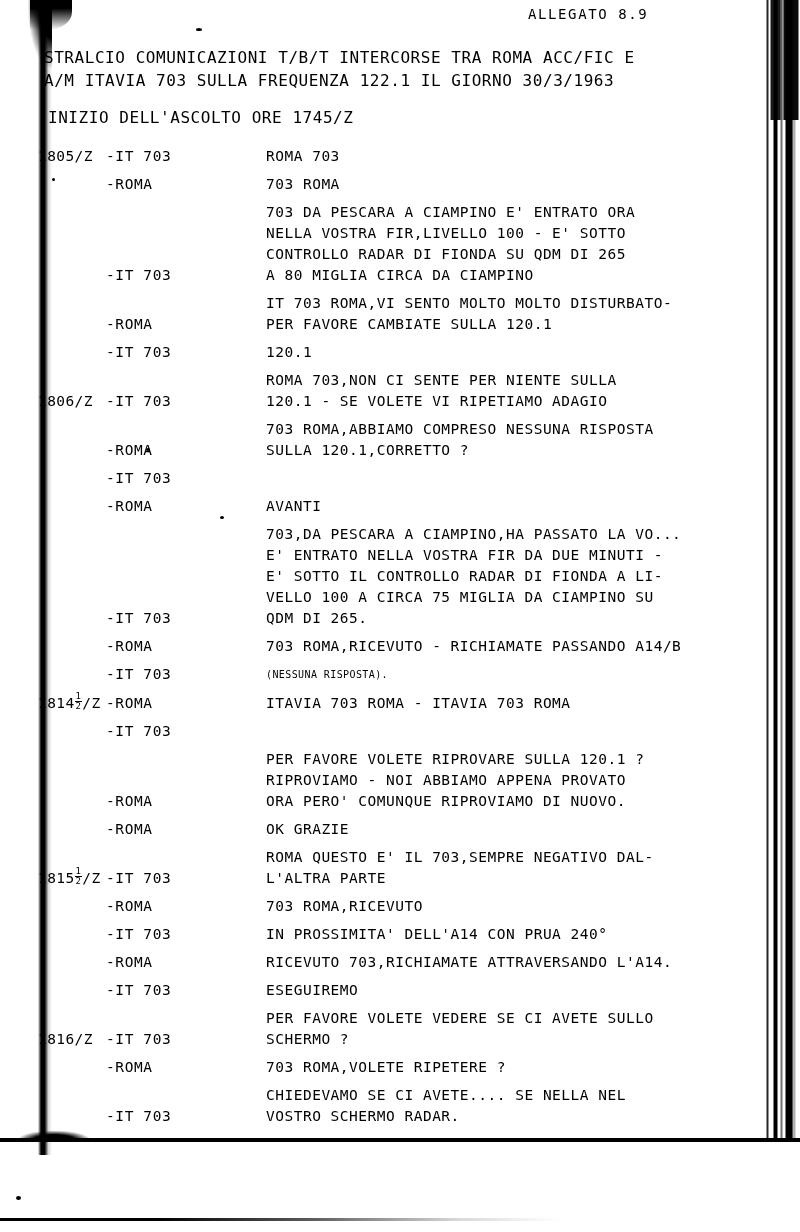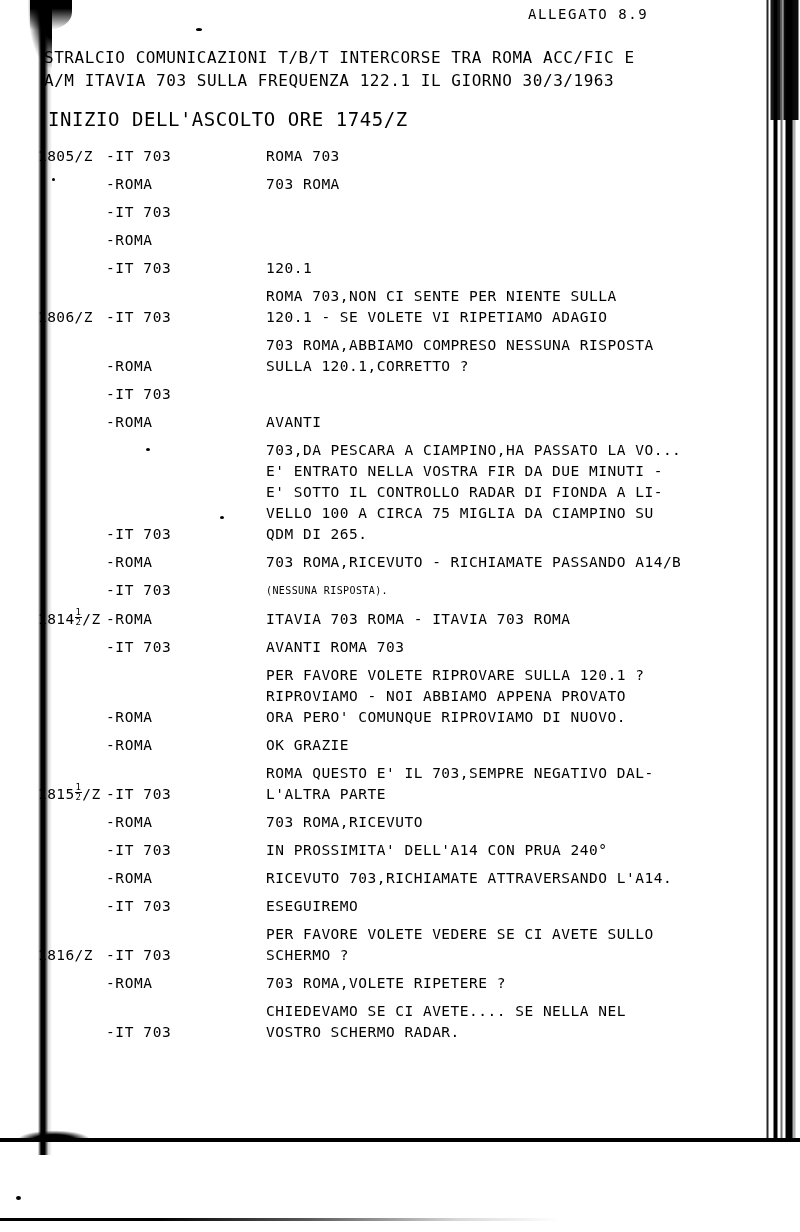--- a/index.html
+++ b/index.html
@@ -125,21 +125,21 @@
     width: 640px;
     font-size: 16px;
     line-height: 23px;
     letter-spacing: 0.55px;
     white-space: pre;
   }
   #listen-start {
     position: absolute;
     left: 48px;
     top: 108px;
-    font-size: 19px;
+    font-size: 16px;
     letter-spacing: 0.55px;
     white-space: nowrap;
   }
 
   #log {
     position: absolute;
     left: 0px;
     top: 146px;
     width: 740px;
   }
@@ -222,24 +222,30 @@
           <div class="col-text">ROMA 703</div>
         </div>
         <div class="log-row">
           <div class="col-time"></div>
           <div class="col-station">-ROMA</div>
           <div class="col-text">703 ROMA</div>
         </div>
         <div class="log-row">
           <div class="col-time"></div>
           <div class="col-station">-IT 703</div>
-        </div>
-        <div class="log-row">
-          <div class="col-time"></div>
-          <div class="col-station">-ROMA</div>
+          <div class="col-text">703 DA PESCARA A CIAMPINO E' ENTRATO ORA
+NELLA VOSTRA FIR,LIVELLO 100 - E' SOTTO
+CONTROLLO RADAR DI FIONDA SU QDM DI 265
+A 80 MIGLIA CIRCA DA CIAMPINO</div>
+        </div>
+        <div class="log-row">
+          <div class="col-time"></div>
+          <div class="col-station">-ROMA</div>
+          <div class="col-text">IT 703 ROMA,VI SENTO MOLTO MOLTO DISTURBATO-
+PER FAVORE CAMBIATE SULLA 120.1</div>
         </div>
         <div class="log-row">
           <div class="col-time"></div>
           <div class="col-station">-IT 703</div>
           <div class="col-text">120.1</div>
         </div>
         <div class="log-row">
           <div class="col-time">1806/Z</div>
           <div class="col-station">-IT 703</div>
           <div class="col-text">ROMA 703,NON CI SENTE PER NIENTE SULLA
@@ -280,21 +286,20 @@
           <div class="col-text smallcaps">(NESSUNA RISPOSTA).</div>
         </div>
         <div class="log-row">
           <div class="col-time">1814<span class="frac"><span class="num">1</span><span class="den">2</span></span>/Z</div>
           <div class="col-station">-ROMA</div>
           <div class="col-text">ITAVIA 703 ROMA - ITAVIA 703 ROMA</div>
         </div>
         <div class="log-row">
           <div class="col-time"></div>
           <div class="col-station">-IT 703</div>
-          <div class="col-text">AVANTI ROMA 703</div>
         </div>
         <div class="log-row">
           <div class="col-time"></div>
           <div class="col-station">-ROMA</div>
           <div class="col-text">PER FAVORE VOLETE RIPROVARE SULLA 120.1 ?
 RIPROVIAMO - NOI ABBIAMO APPENA PROVATO
 ORA PERO' COMUNQUE RIPROVIAMO DI NUOVO.</div>
         </div>
         <div class="log-row">
           <div class="col-time"></div>

